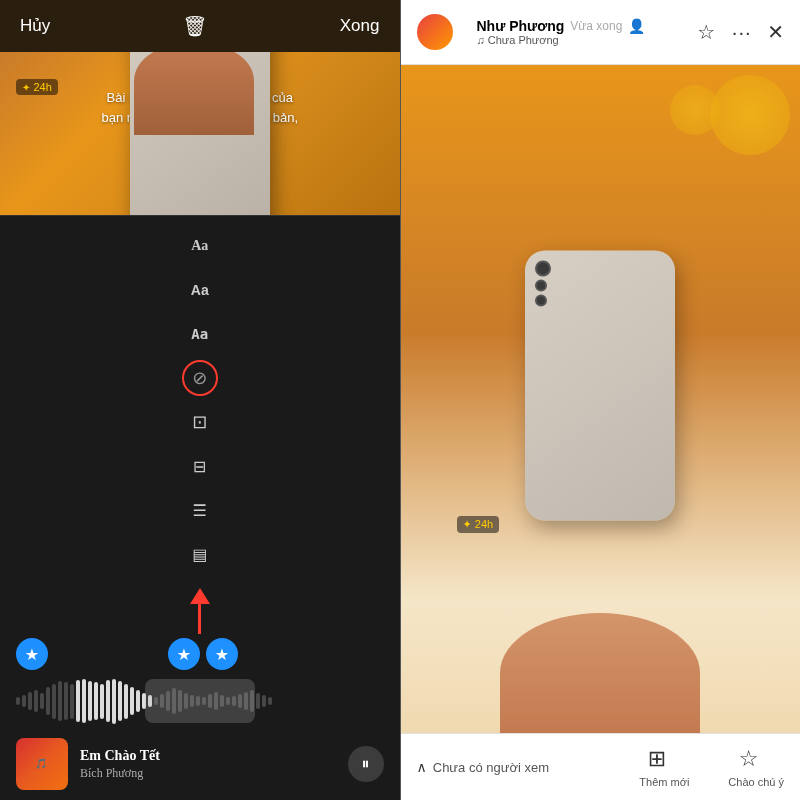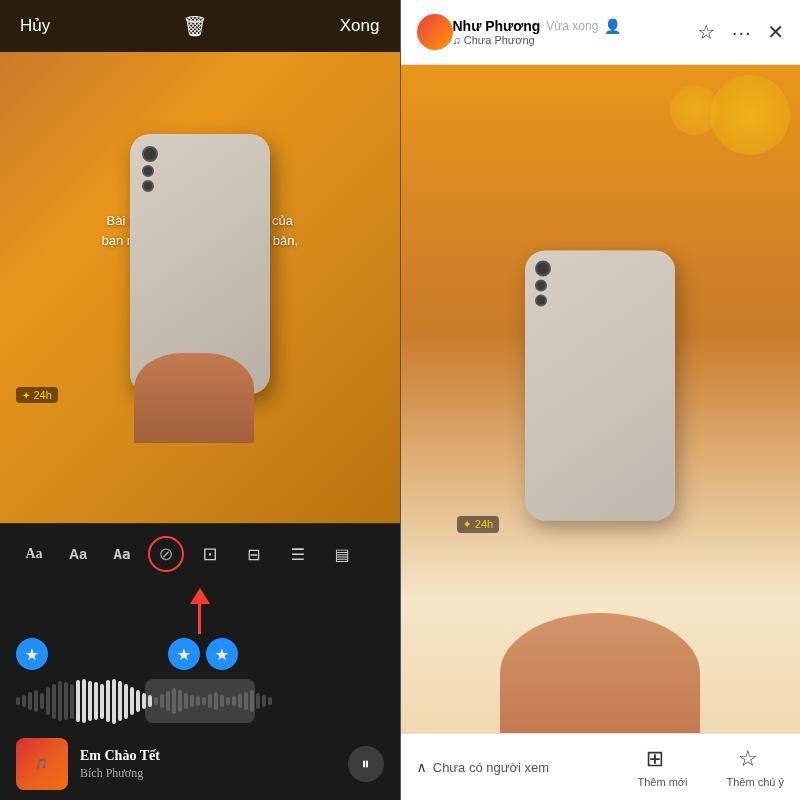--- a/index.html
+++ b/index.html
@@ -143,20 +143,21 @@
     }
 
     
     .font-row {
       display: flex;
       align-items: center;
       gap: 8px;
       padding: 12px 16px;
       background: #1a1a1a;
       border-top: 1px solid #333;
+      flex-direction: column;
     }
 
     .font-btn {
       width: 36px;
       height: 36px;
       display: flex;
       align-items: center;
       justify-content: center;
       border-radius: 8px;
       cursor: pointer;
@@ -305,21 +306,21 @@
       flex-direction: column;
       overflow: hidden;
     }
 
     .right-header {
       display: flex;
       align-items: center;
       padding: 14px 16px;
       background: #fff;
       border-bottom: 1px solid #e0e0e0;
-      gap: 0;
+      gap: 24px;
       justify-content: flex-end;
     }
 
     .profile-avatar {
       width: 36px;
       height: 36px;
       border-radius: 50%;
       background: linear-gradient(135deg, #e84040, #ff9900);
       flex-shrink: 0;
     }
@@ -646,18 +647,18 @@
       <span class="chevron-up">∧</span>
       <span class="viewers-text">Chưa có người xem</span>
     </div>
     <div class="bottom-actions">
       <div class="bottom-action-item">
         <div class="bottom-action-icon">⊞</div>
         <span class="bottom-action-label">Thêm mới</span>
       </div>
       <div class="bottom-action-item">
         <div class="bottom-action-icon">☆</div>
-        <span class="bottom-action-label">Thêm chú ý</span>
+        <span class="bottom-action-label">Chào chú ý</span>
       </div>
     </div>
   </div>
 
 </div>
 
 </body></html>

